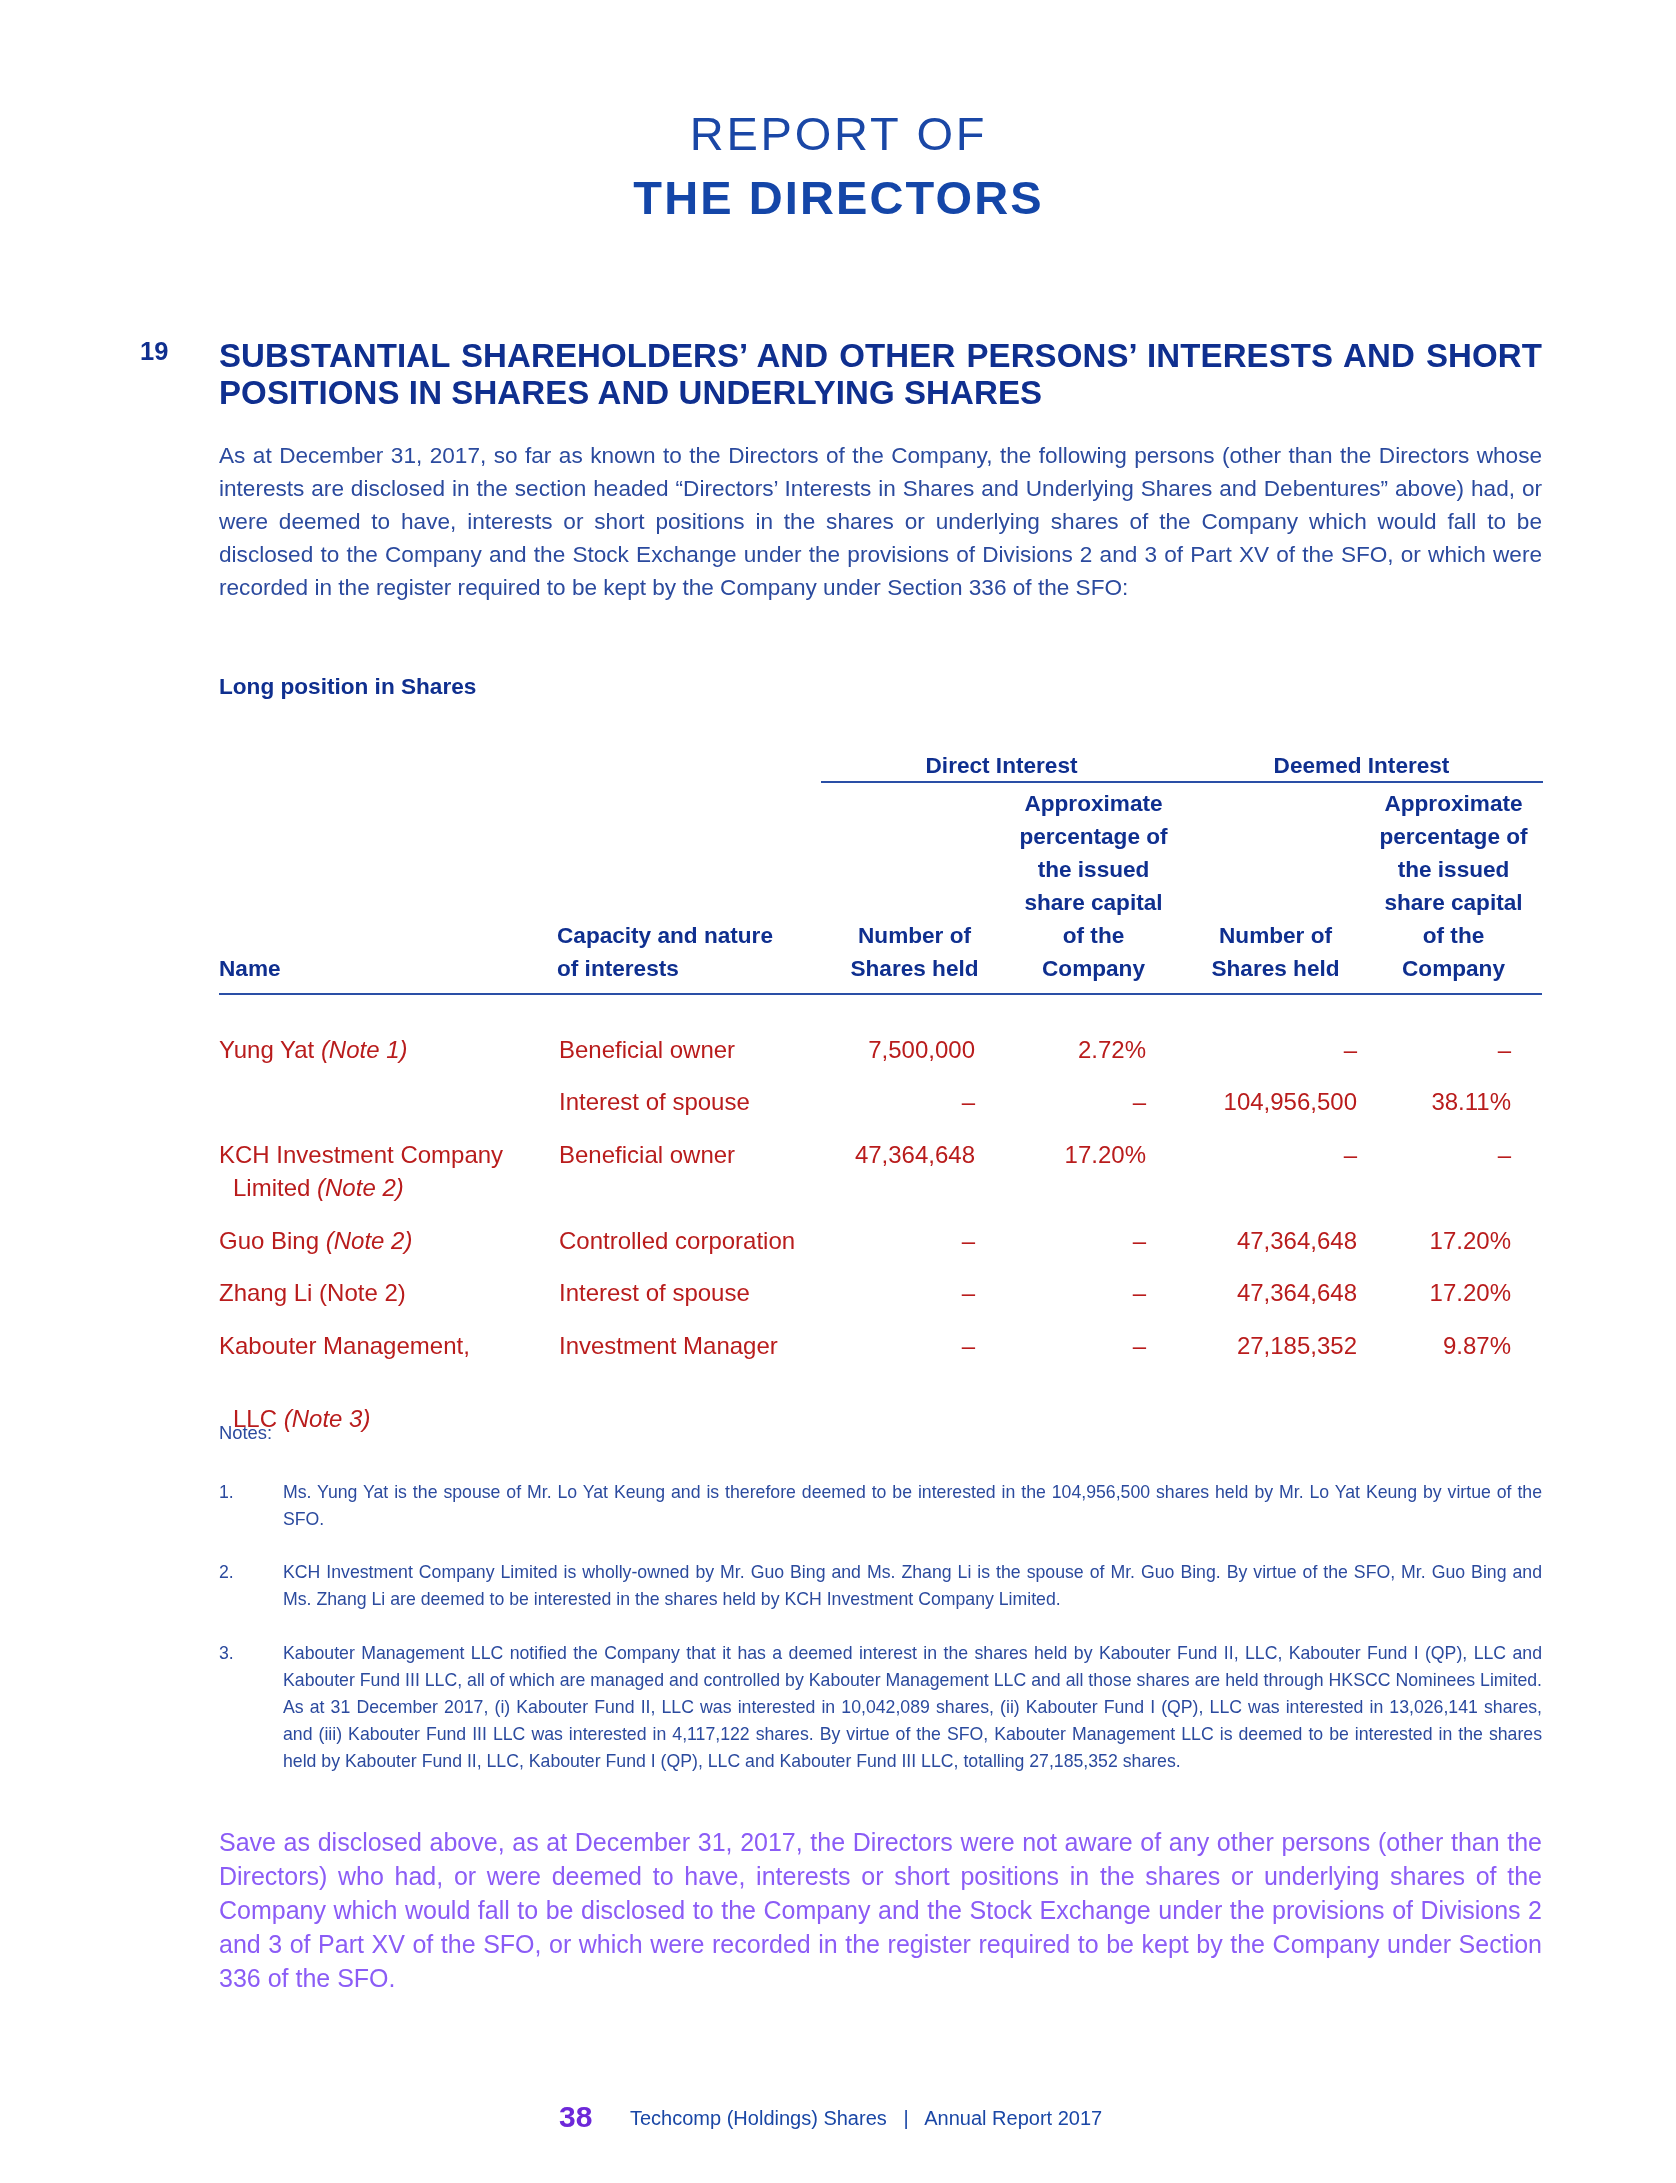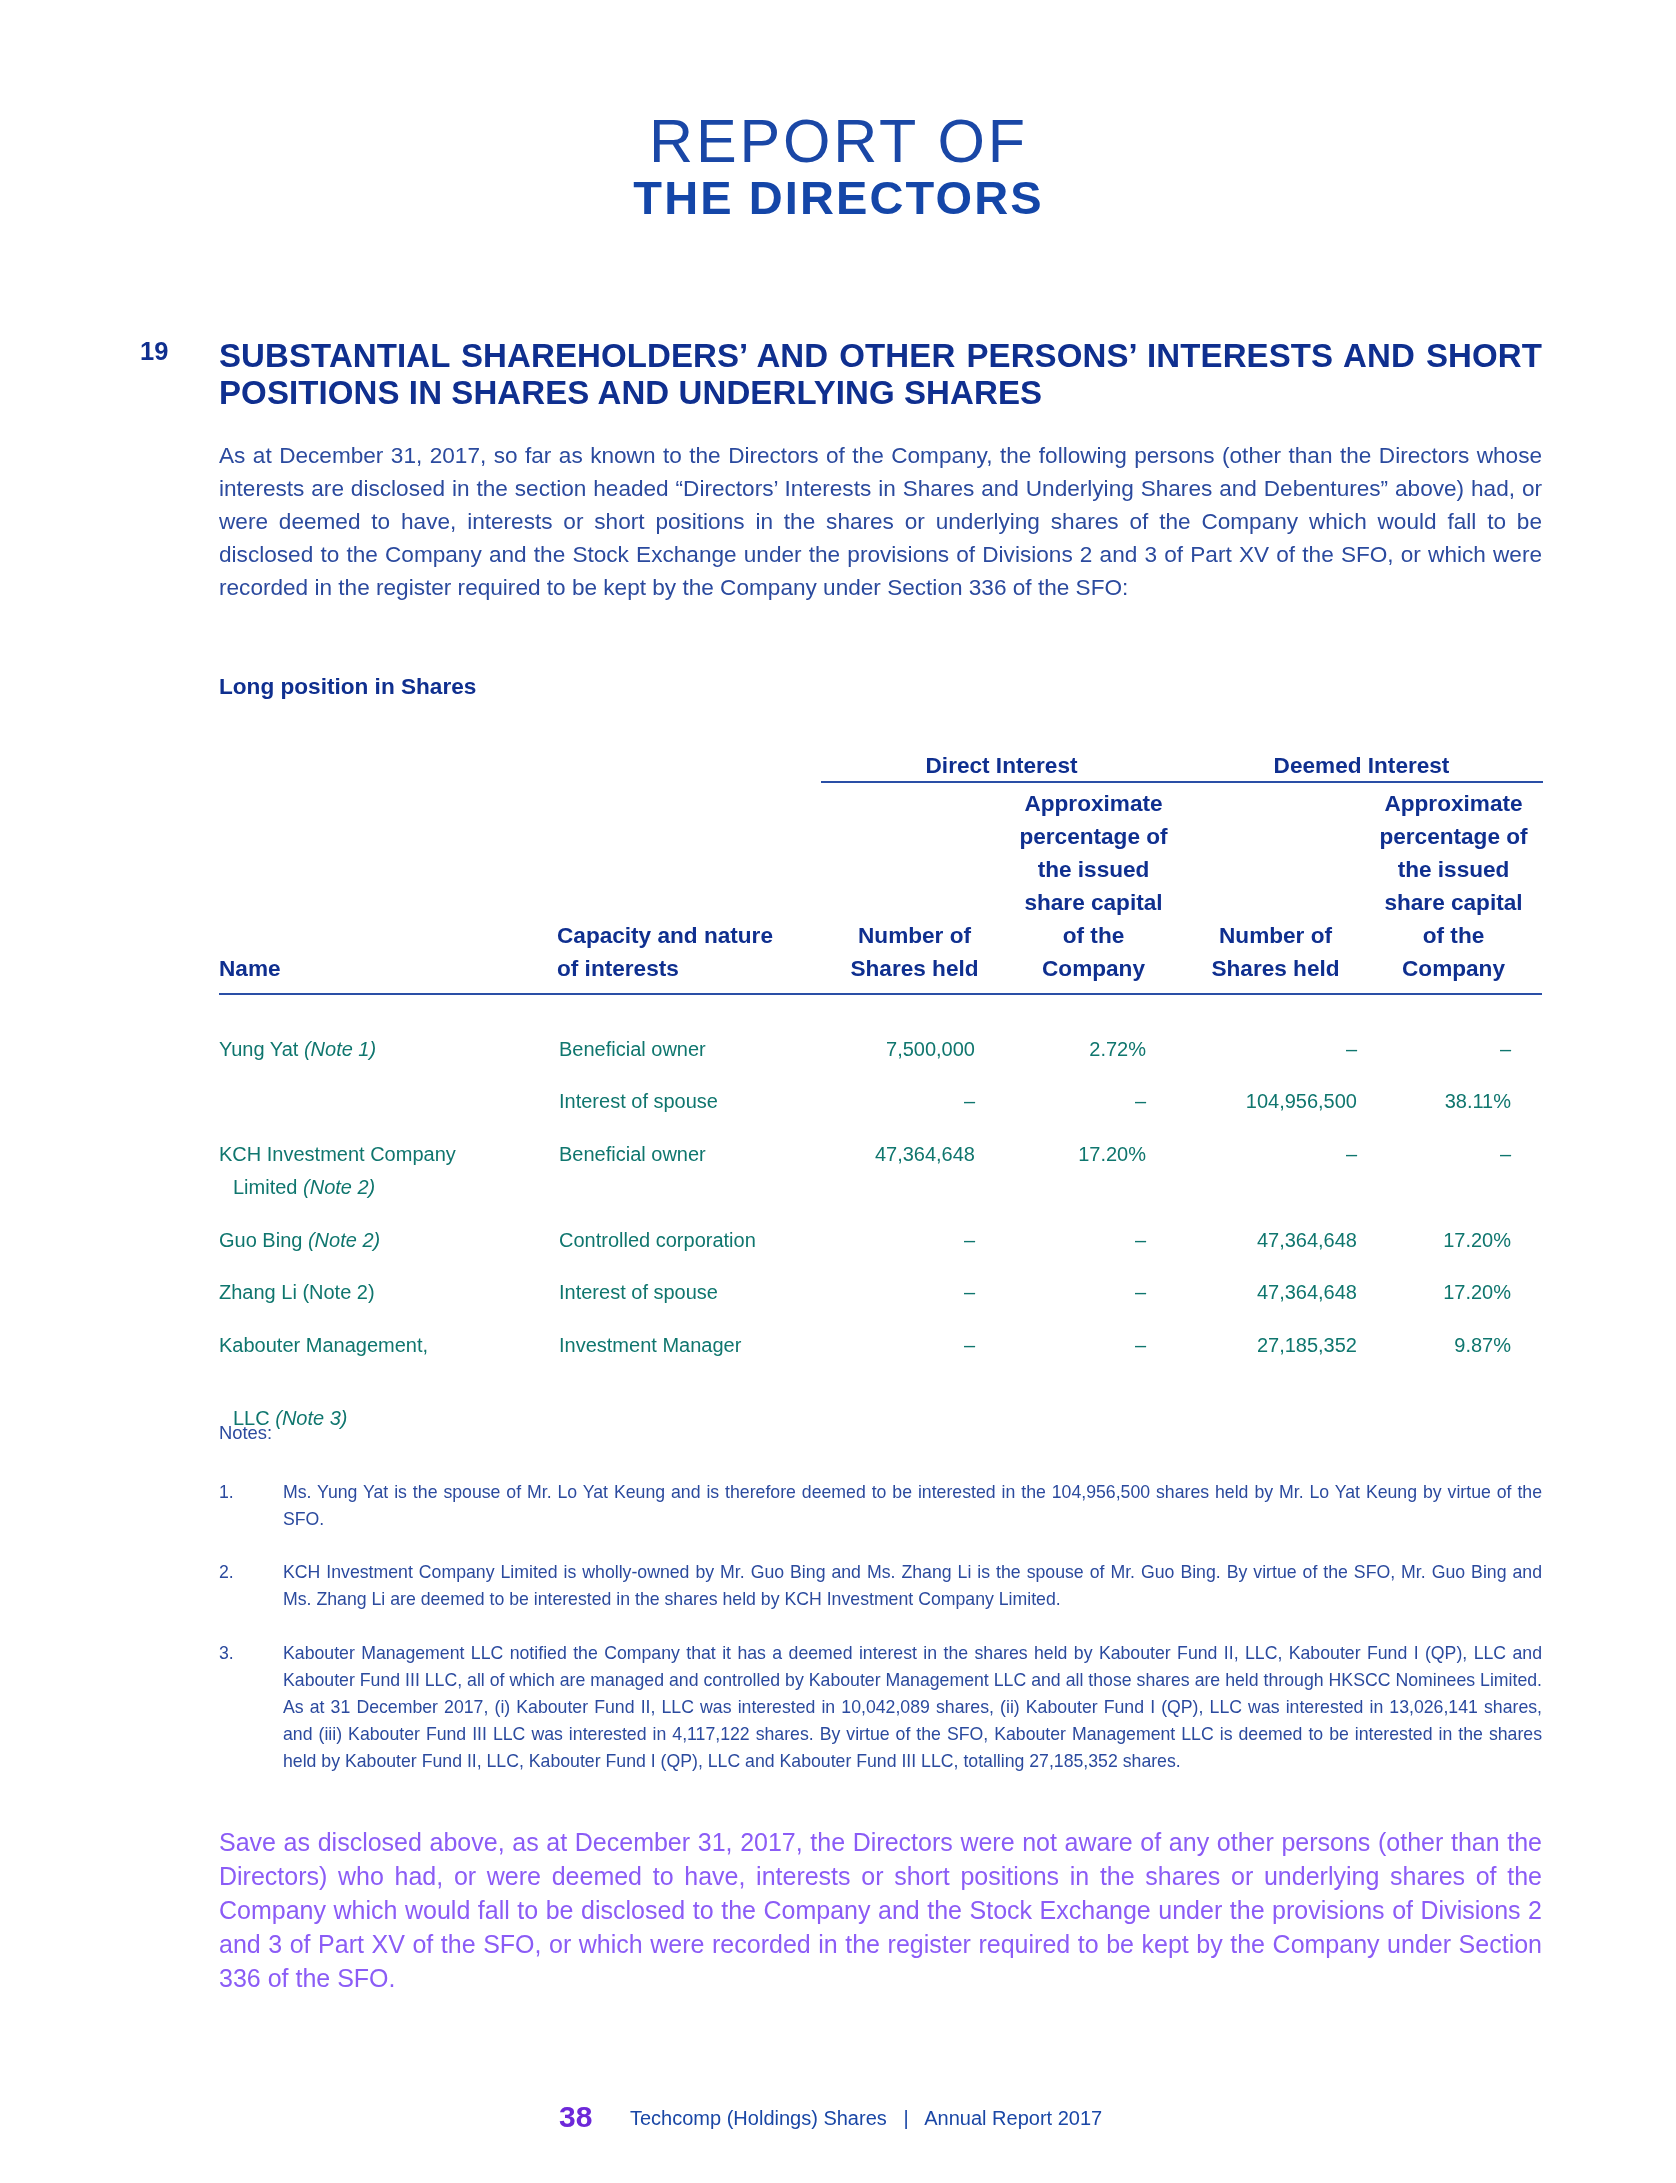--- a/index.html
+++ b/index.html
@@ -1,36 +1,36 @@
 <!DOCTYPE html>
 <html style="font-size:11.3px"><head>
 <meta charset="utf-8">
 <style>
   html, body { margin:0; padding:0; background:#ffffff; }
   body { width:1677px; height:2183px; position:relative; overflow:hidden;
          font-family:"Liberation Sans", "DejaVu Sans", sans-serif; color:#2b4a9e; }
   .abs { position:absolute; }
-  .title1 { left:0; width:1677px; top:106px; text-align:center; font-size:61px; letter-spacing:2.8px;
+  .title1 { left:0; width:1677px; top:106px; text-align:center; font-size:47px; letter-spacing:2.8px;
             color:#1a47a6; font-weight:300; }
   .title2 { left:0; width:1677px; top:170px; text-align:center; font-size:47px; font-weight:bold;
             letter-spacing:2.1px; color:#1446a8; }
   .secnum { left:140px; top:337px; font-size:25.5px; font-weight:bold; color:#0f2f8f; }
   .sechead { left:219px; top:337px; width:1323px; font-size:33px; font-weight:bold; color:#0f2f8f;
              line-height:37px; text-align:justify; text-align-last:left; letter-spacing:0.1px; }
   .para { left:219px; width:1323px; font-size:22.6px; line-height:33px; text-align:justify; color:#2b4a9e; }
   .p1 { top:439px; }
   .subhead { left:219px; top:674px; font-size:22.6px; font-weight:bold; color:#0f2f8f; }
 
   .th { font-size:22.6px; font-weight:bold; color:#0f2f8f; line-height:33px; }
   .grp { top:749px; text-align:center; }
   .rule { background:#2a4fa6; height:2.1px; }
   .c-name { left:219px; }
   .c-cap { left:557px; }
   .col { text-align:center; }
-  .td { font-size:20px; color:#0f766e; line-height:33px; }
+  .td { font-size:24px; color:#b91c1c; line-height:33px; }
   .r { text-align:right; }
   .ital { font-style:italic; }
 
   .notes-label { left:219px; top:1422px; font-size:18.4px; color:#2b4a9e; }
   .note { left:219px; width:1323px; font-size:17.7px; line-height:27px; color:#2b4a9e; }
   .note .num { position:absolute; left:0; top:0; }
   .note .txt { margin-left:64px; text-align:justify; }
 
   .final { left:219px; top:1825px; width:1323px; font-size:25px; line-height:34px; text-align:justify; color:#8b5cf6; }
 

